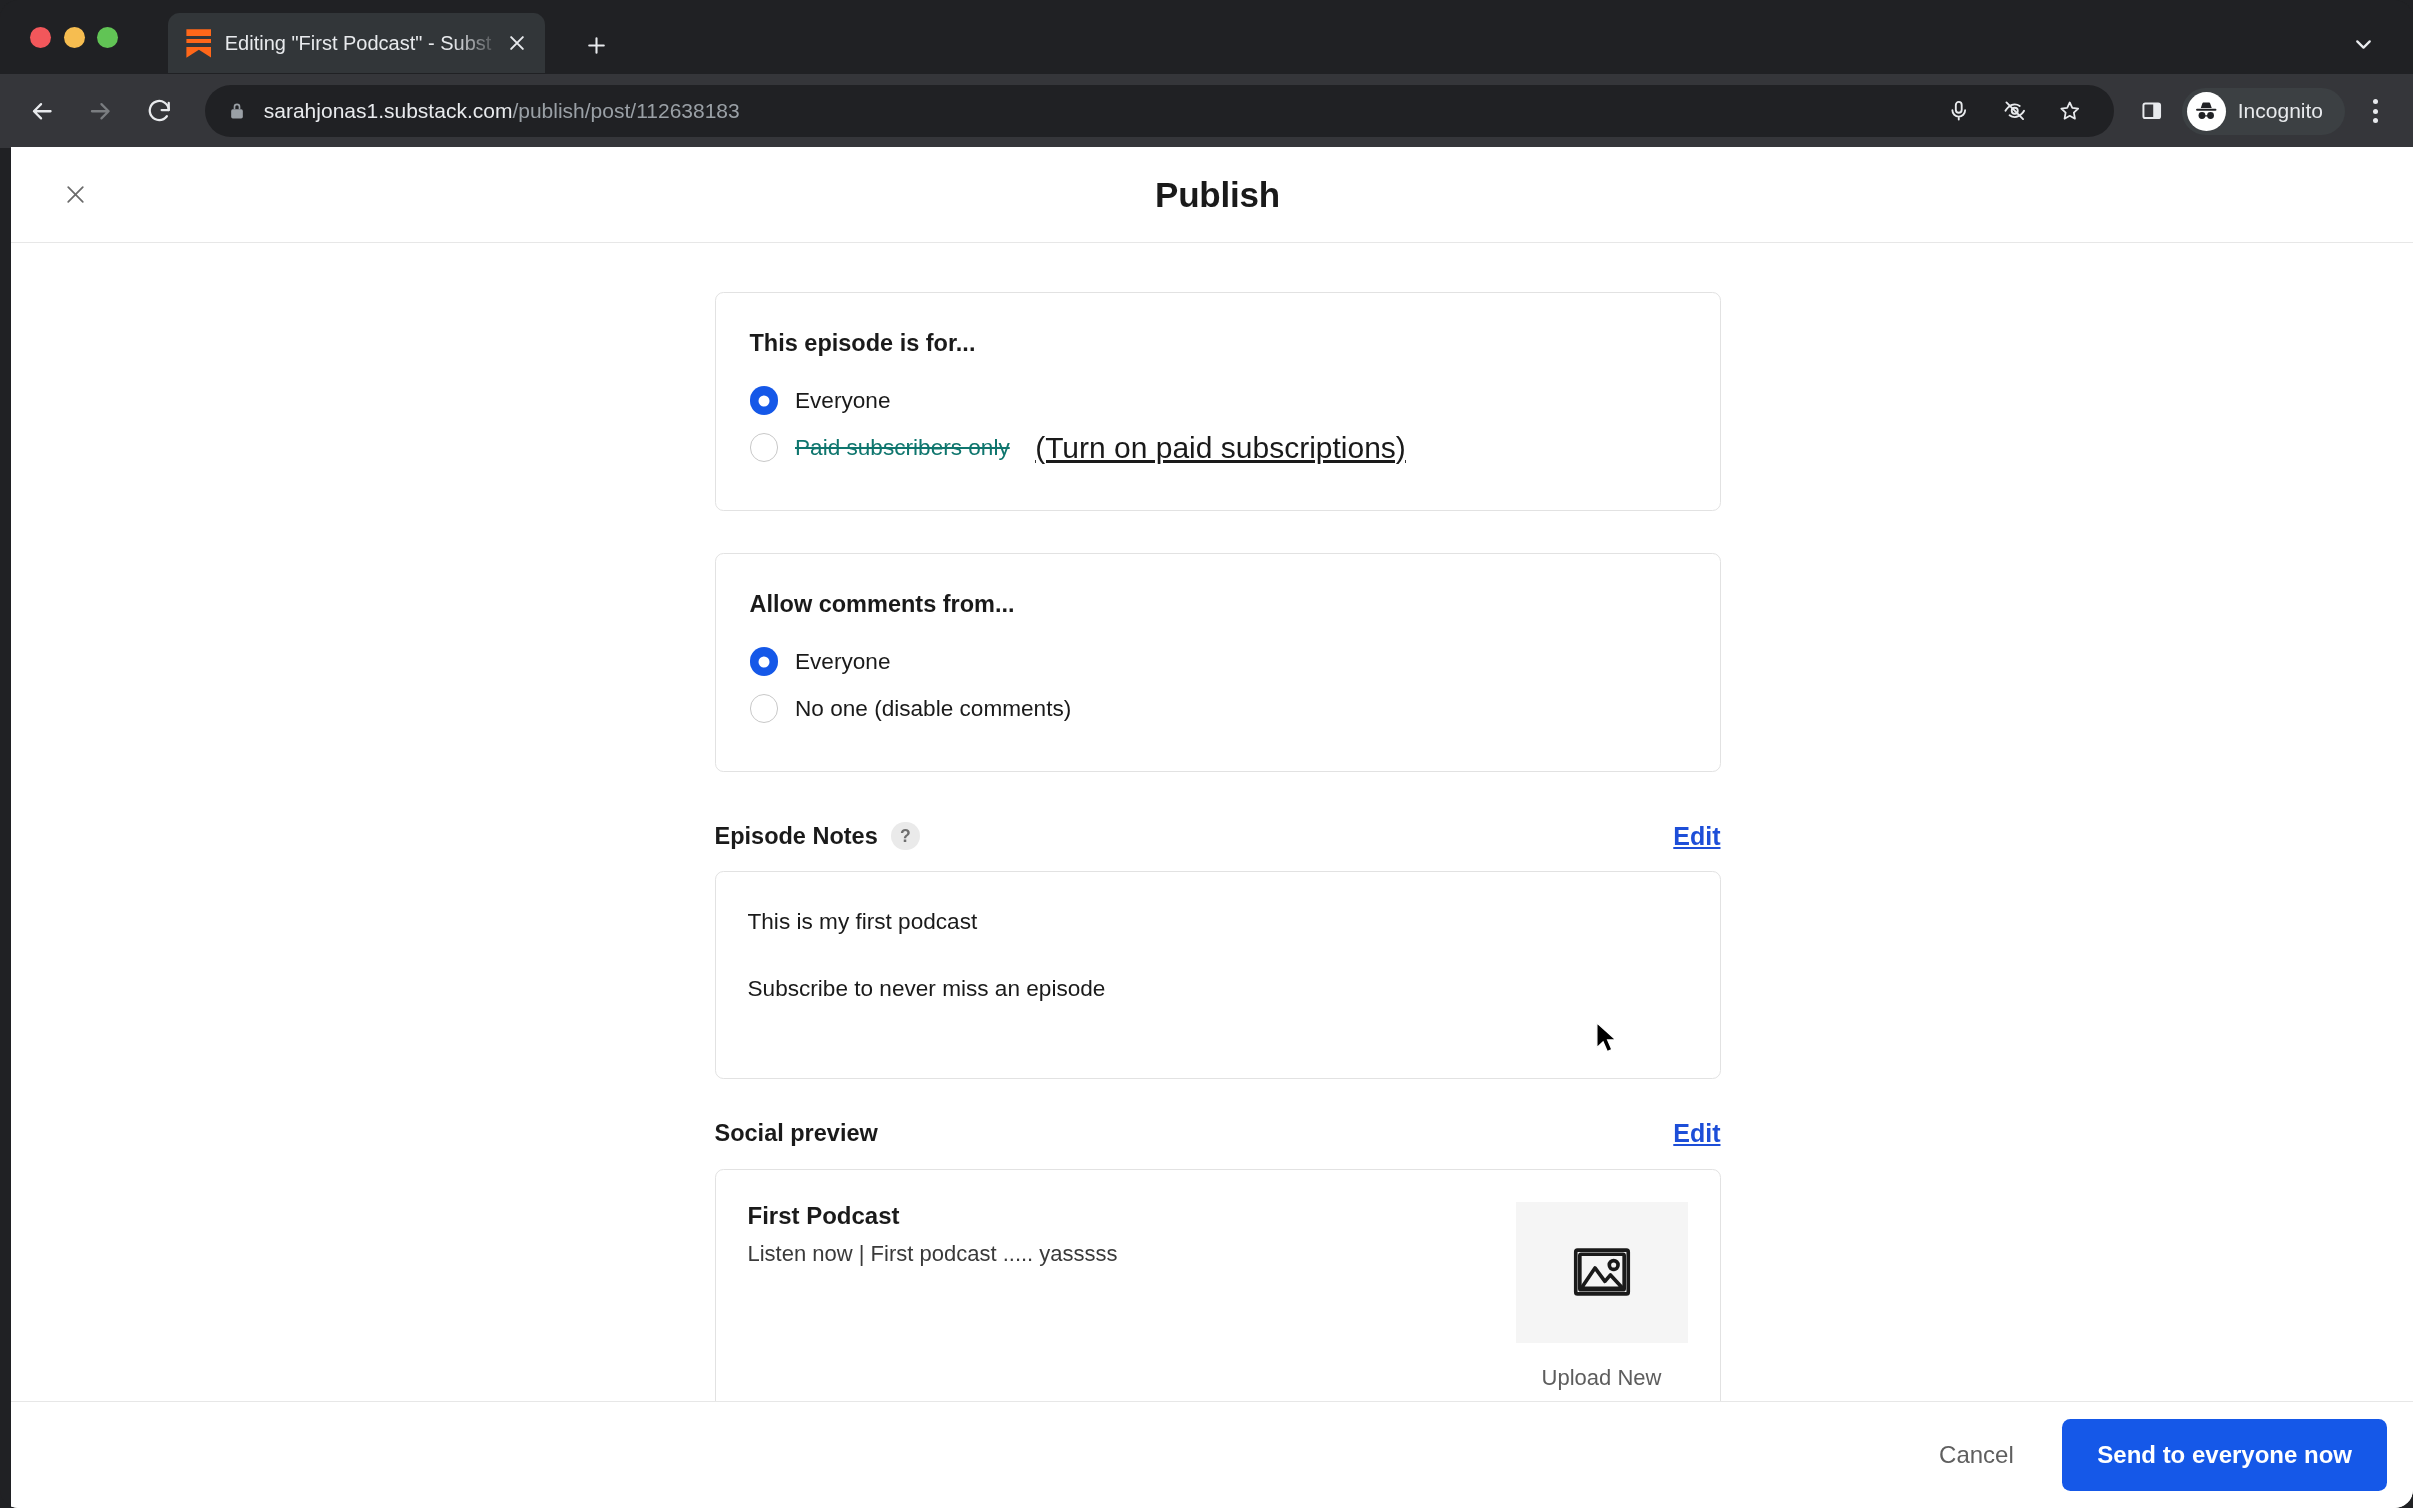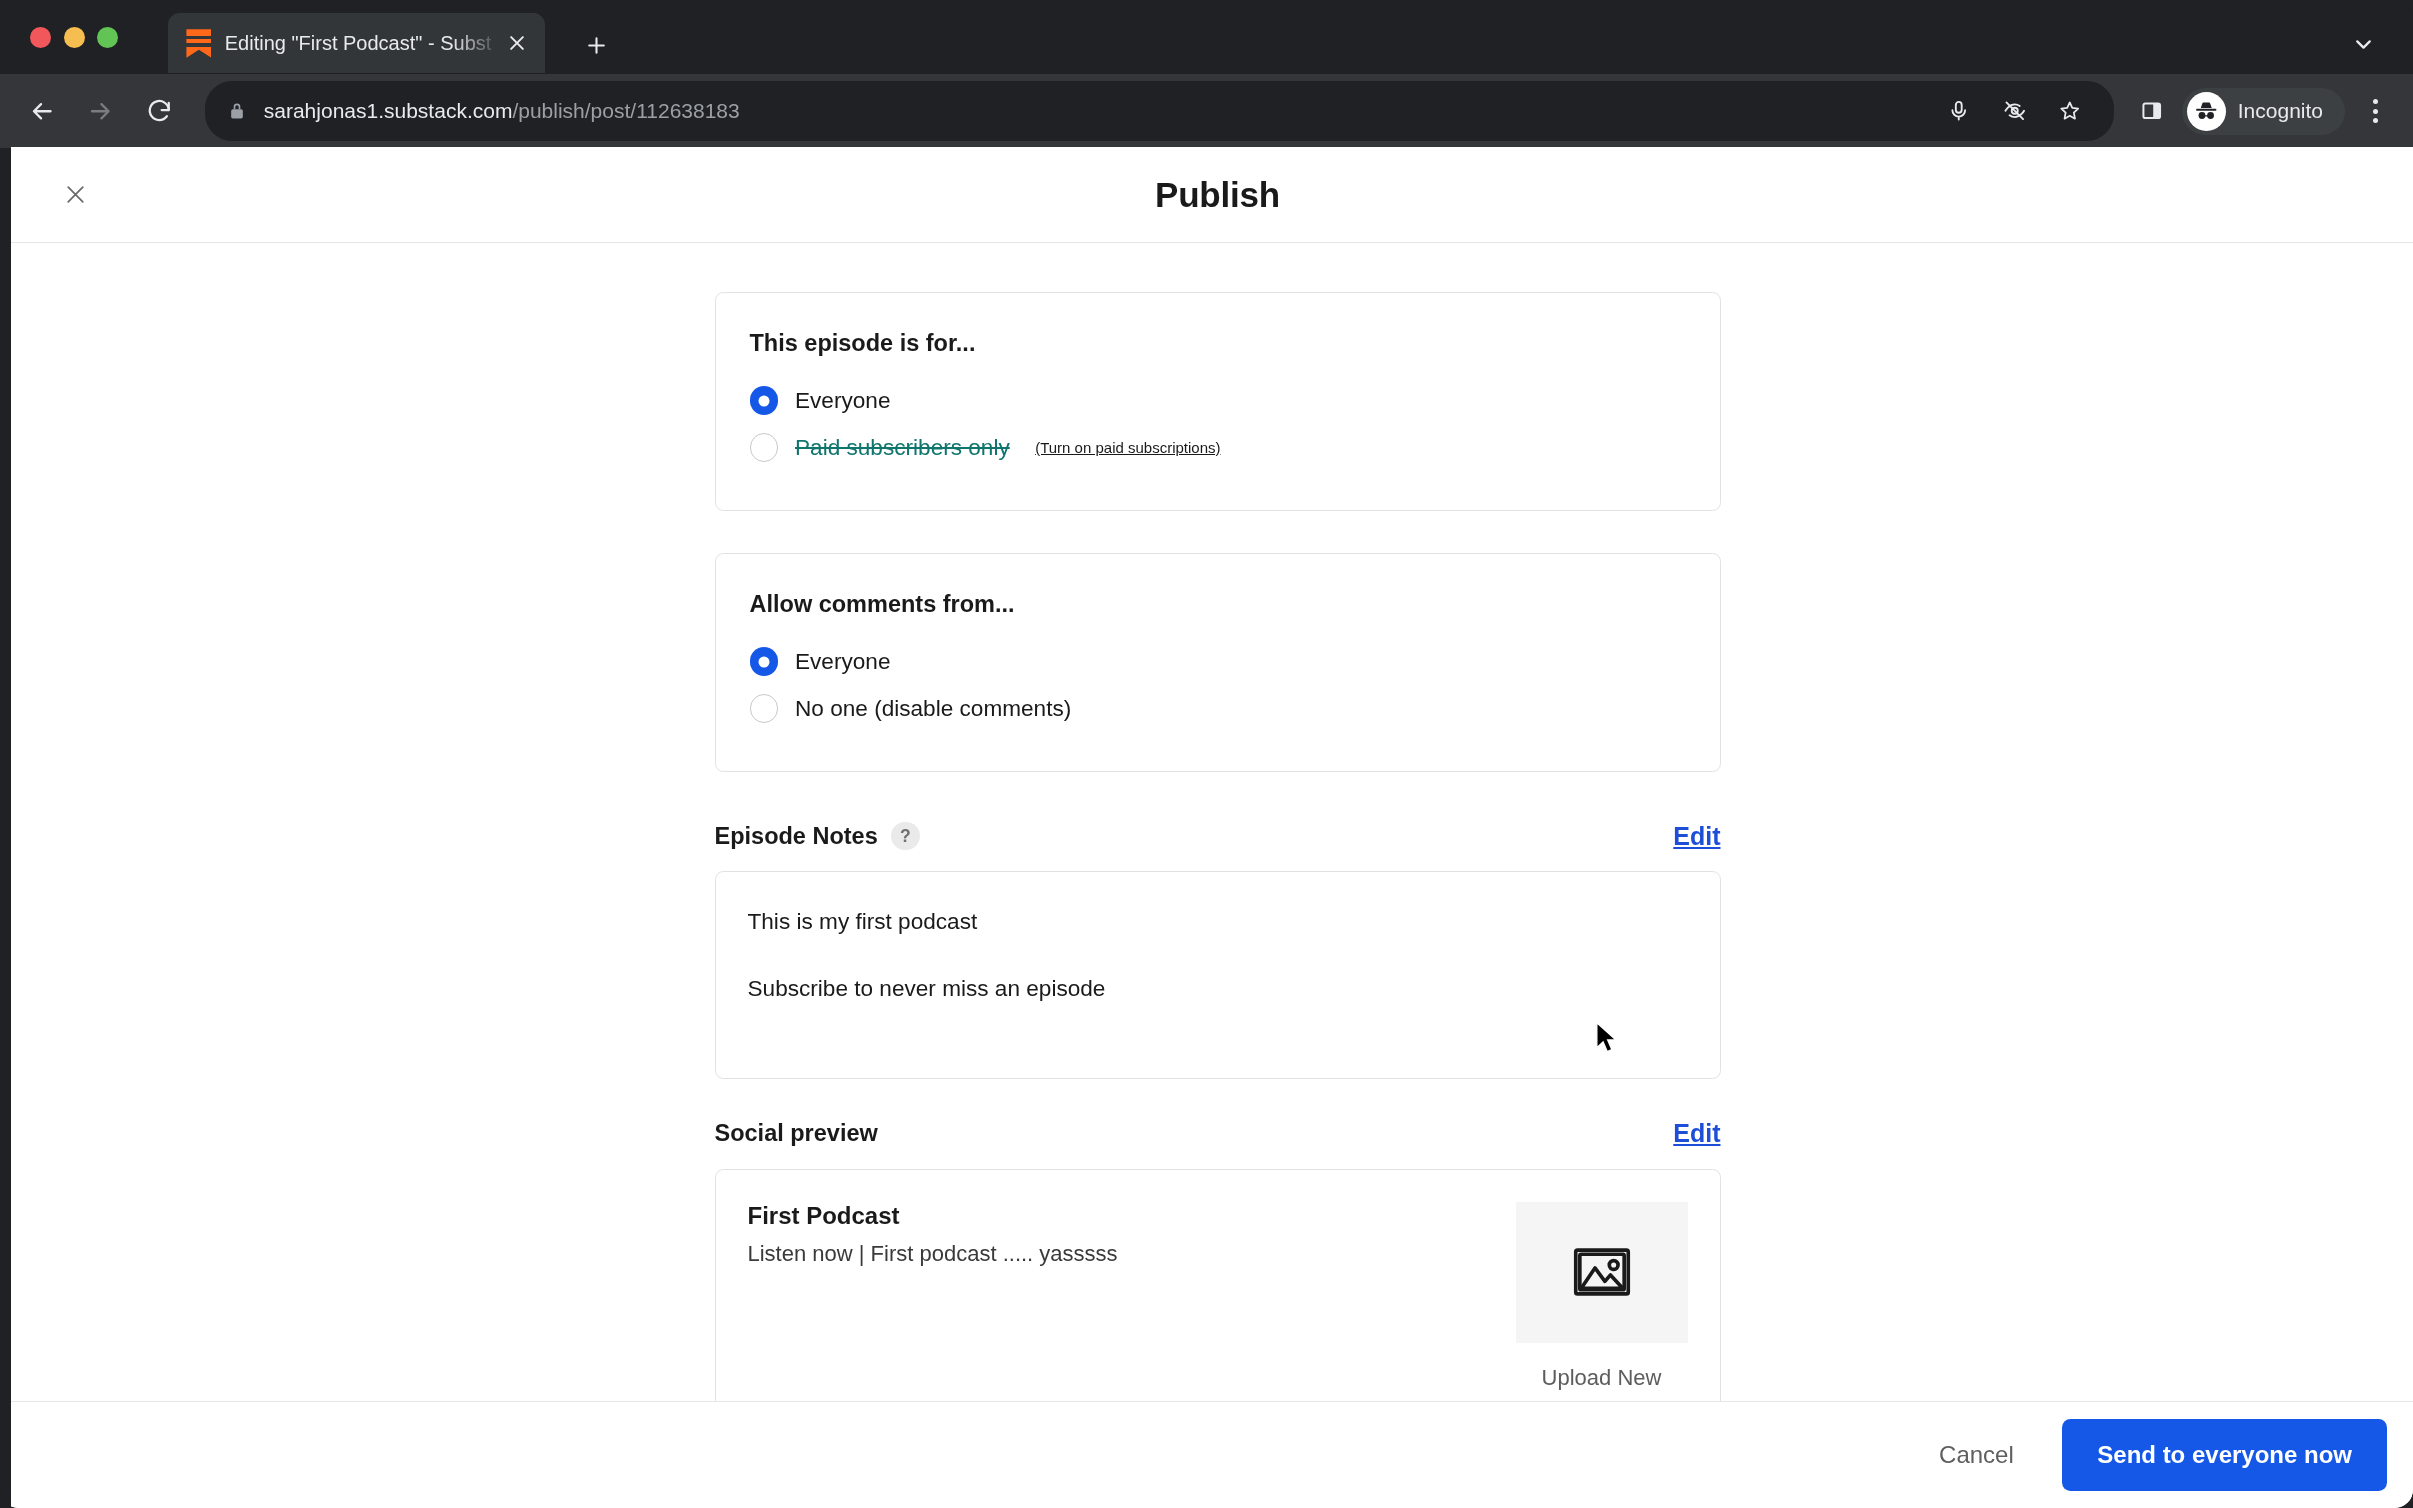--- a/index.html
+++ b/index.html
@@ -123,21 +123,21 @@
     margin-left: 11.7px;
     display: flex; align-items: center; justify-content: center;
     color: #e8eaed;
     flex: 0 0 auto;
   }
   .nav-btn.disabled { color: #7a7d80; }
   .nav-btn:first-child { margin-left: 18.4px; }
 
   .omnibox {
     flex: 1 1 auto;
-    height: 60px;
+    height: 52px;
     margin: 0 15px 0 22px;
     background: #202124;
     border-radius: 27px;
     display: flex;
     align-items: center;
     padding: 0 22px;
     min-width: 0;
   }
   .lock-icon { flex: 0 0 auto; margin-right: 17px; display: flex; }
   .url-text {
@@ -293,21 +293,21 @@
 
   .radio-label {
     font-size: 22.6px;
     color: #1a1a1a;
   }
   .radio-label.struck {
     text-decoration: line-through;
     color: #0f766e;
   }
   .radio-link {
-    font-size: 15px;
+    font-size: 30px;
     color: #1a1a1a;
     text-decoration: underline;
     margin-left: 8.4px;
   }
 
   .gap-32 { height: 32px; }
   .gap-section { height: 42px; }
 
   .section-head {
     display: flex;

